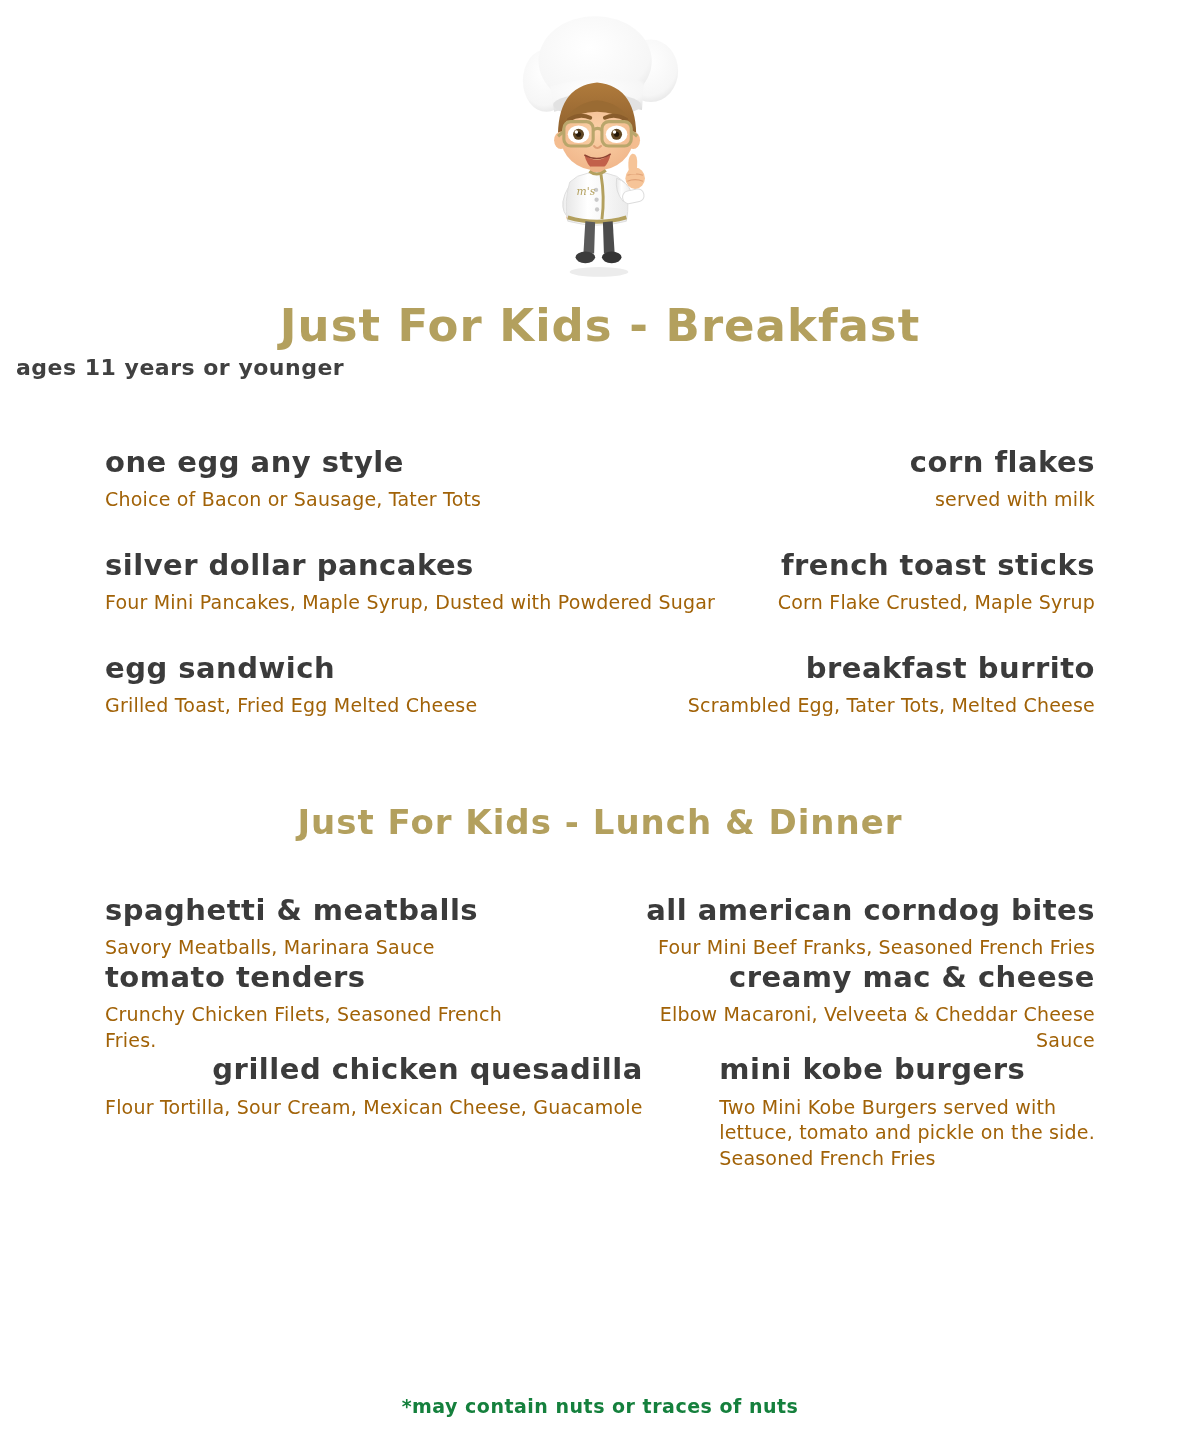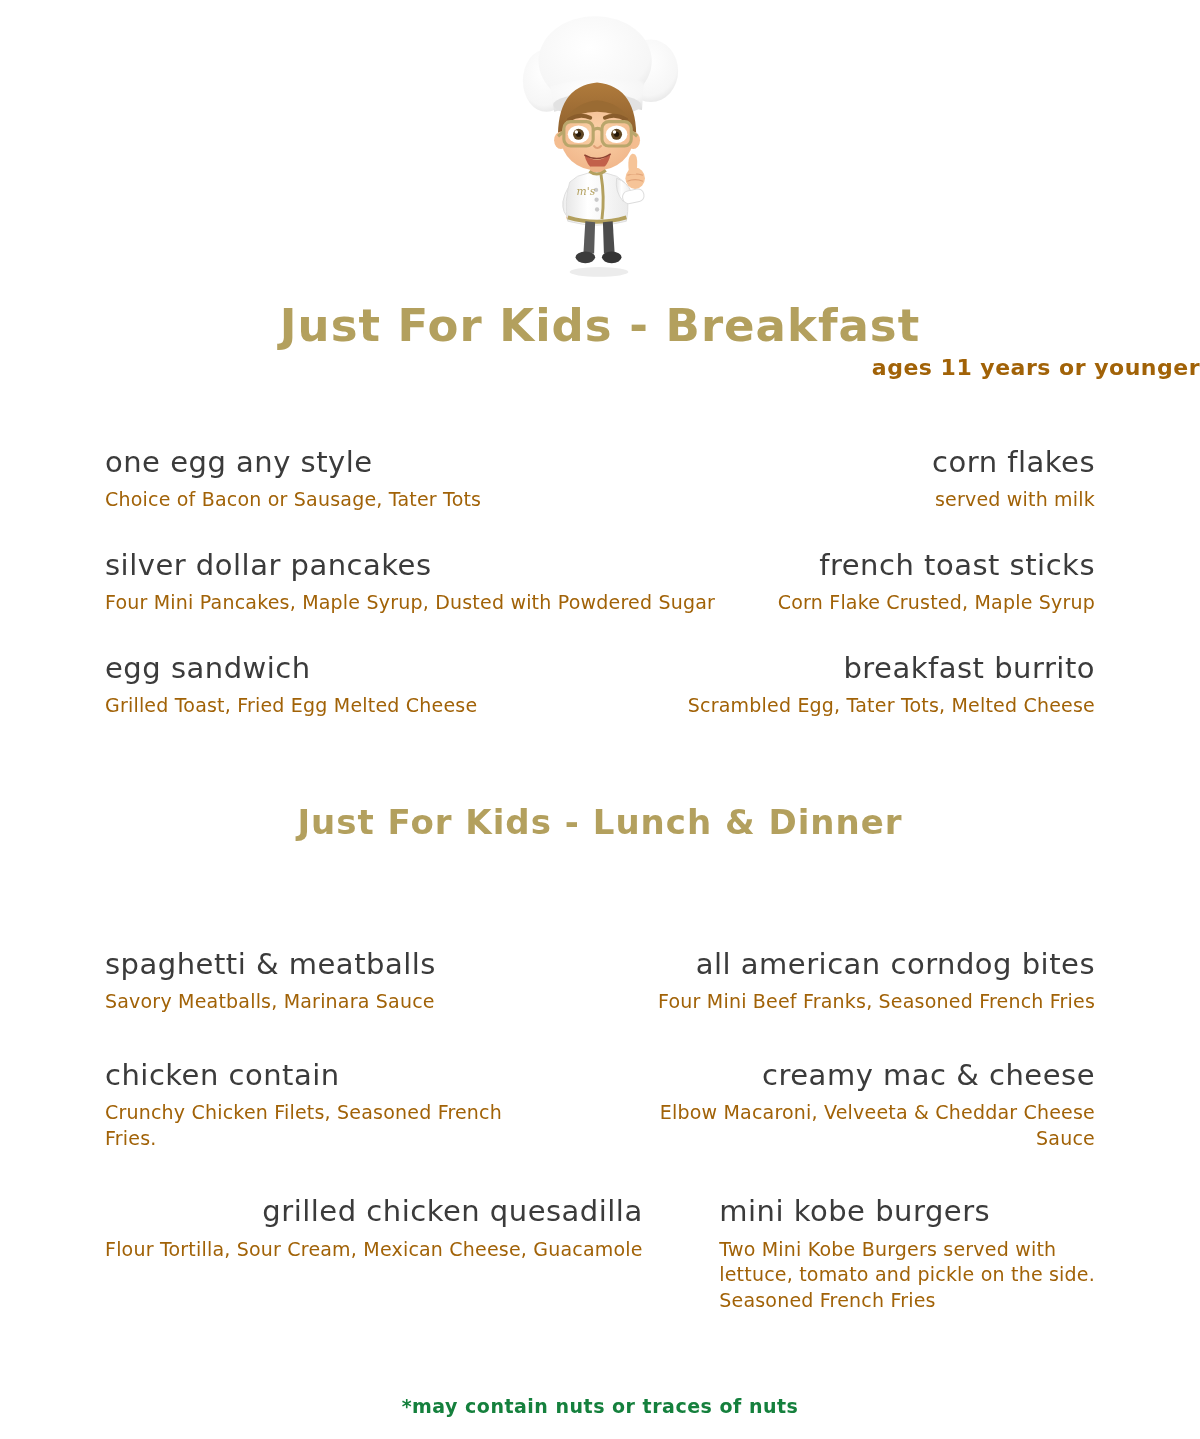--- a/index.html
+++ b/index.html
@@ -8,31 +8,31 @@
     background:#ffffff; overflow:hidden;
     font-family:"DejaVu Sans","Liberation Sans",sans-serif;
   }
   .chef { display:block; margin:8px auto 0; }
   .title {
     margin:0; text-align:center; color:#b3a05e; font-weight:700;
     letter-spacing:1px; line-height:1.15;
   }
   .t-breakfast { margin-top:14px; font-size:45px; }
   .subtitle {
-    text-align:right; color:#a16207; font-weight:700;
-    font-size:22px; margin-top:3px; letter-spacing:0.5px;
+    text-align:left; color:#404040; font-weight:700;
+    font-size:22px; margin-top:3px; letter-spacing:0.5px;margin-left:16px;
   }
   .t-lunch { margin-top:84px; font-size:34px; }
   .menu-grid { display:flex; flex-direction:column; padding:0 105px; }
   .grid-breakfast { margin-top:66px; gap:36px; }
-  .grid-lunch { margin-top:106px; gap:44px; }
+  .grid-lunch { margin-top:52px; }
   .menu-row { display:flex; justify-content:space-between; align-items:flex-start; gap:40px; }
   .cell.right { text-align:right; }
   .item-name {
-    font-size:29px; font-weight:400; color:#3b3b3b; letter-spacing:0.5px;
+    font-size:29px; font-weight:700; color:#3b3b3b; letter-spacing:0.5px;
     line-height:1.15;
   }
   .item-desc {
     font-size:19px; color:#a16207; margin-top:8px; line-height:1.35;
     white-space:pre-line; letter-spacing:0.2px;
   }
   .footer-note {
     position:absolute; left:0; right:0; bottom:22px; text-align:center;
     font-size:19px; font-weight:700; color:#15803d; letter-spacing:0.5px;
   }
@@ -182,21 +182,21 @@
           <div class="item-name">spaghetti &amp; meatballs</div>
           <div class="item-desc">Savory Meatballs, Marinara Sauce</div>
         </div>
         <div class="cell right">
           <div class="item-name">all american corndog bites</div>
           <div class="item-desc">Four Mini Beef Franks, Seasoned French Fries</div>
         </div>
       </div>
       <div class="menu-row">
         <div class="cell left">
-          <div class="item-name">chicken contain</div>
+          <div class="item-name">tomato tenders</div>
           <div class="item-desc">Crunchy Chicken Filets, Seasoned French Fries.</div>
         </div>
         <div class="cell right">
           <div class="item-name">creamy mac &amp; cheese</div>
           <div class="item-desc">Elbow Macaroni, Velveeta &amp; Cheddar Cheese Sauce</div>
         </div>
       </div>
       <div class="menu-row">
         <div class="cell right">
           <div class="item-name">grilled chicken quesadilla</div>

